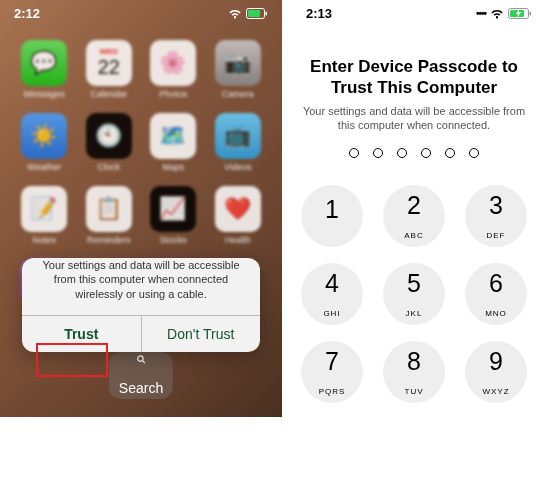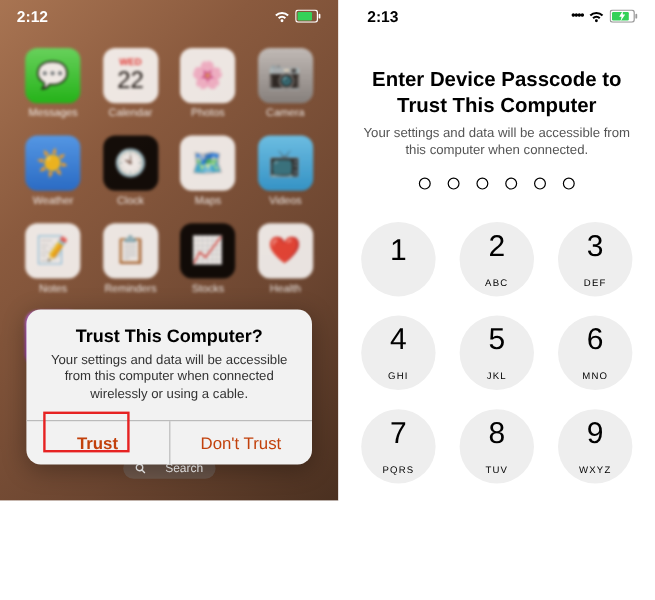--- a/index.html
+++ b/index.html
@@ -31,25 +31,25 @@
 .ic-notes { background: #fff; }
 .ic-reminders { background: #fff; }
 .ic-stocks { background: #000; }
 .ic-health { background: #fff; }
 .ic-itunes { background: linear-gradient(#d070ff,#a030e0); }
 
 .dialog { position: absolute; left: 22px; right: 22px; top: 258px; background: #f2f2f2; border-radius: 12px; overflow: hidden; z-index: 50; box-shadow: 0 4px 20px rgba(0,0,0,0.3); }
 .dialog-title { font-size: 15px; font-weight: 600; text-align: center; padding: 14px 14px 4px; color: #000; }
 .dialog-msg { font-size: 11px; text-align: center; padding: 0 16px 14px; color: #333; line-height: 1.3; }
 .dialog-btns { display: flex; border-top: 0.5px solid #bbb; }
-.dialog-btn { flex: 1; text-align: center; padding: 10px 0; font-size: 14px; color: #c2410c; background: transparent; border: none; cursor: pointer; }
+.dialog-btn { flex: 1; text-align: center; padding: 10px 0; font-size: 14px; color: #14532d; background: transparent; border: none; cursor: pointer; }
 .dialog-btn + .dialog-btn { border-left: 0.5px solid #bbb; }
 .highlight-box { position: absolute; border: 2.5px solid #e62222; z-index: 60; pointer-events: none; }
 
-.search-pill { position: absolute; bottom: 18px; left: 50%; transform: translateX(-50%); background: rgba(120,120,120,0.4); border-radius: 12px; padding: 3px 10px; display: flex; align-items: center; gap: 16px; color: #fff; font-size: 10px; filter: blur(0.5px); }
+.search-pill { position: absolute; bottom: 18px; left: 50%; transform: translateX(-50%); background: rgba(120,120,120,0.4); border-radius: 12px; padding: 3px 10px; display: flex; align-items: center; gap: 16px; color: #fff; font-size: 14px; filter: blur(0.5px); flex-direction: column; }
 
 .pc-title { position: absolute; top: 56px; left: 20px; right: 20px; text-align: center; font-size: 17px; font-weight: 600; color: #000; line-height: 1.25; }
 .pc-msg { position: absolute; top: 104px; left: 20px; right: 20px; text-align: center; font-size: 11px; color: #555; line-height: 1.3; }
 .pc-dots { position: absolute; top: 148px; left: 0; right: 0; display: flex; justify-content: center; gap: 14px; }
 .pc-dot { width: 10px; height: 10px; border: 1.2px solid #000; border-radius: 50%; }
 .keypad { position: absolute; top: 185px; left: 0; right: 0; display: grid; grid-template-columns: repeat(3, 62px); grid-auto-rows: 62px; gap: 16px 20px; justify-content: center; }
 .key { width: 62px; height: 62px; border-radius: 50%; background: #eee; display: flex; flex-direction: column; align-items: center; justify-content: center; cursor: pointer; border: none; }
 .key .digit { font-size: 25px; font-weight: 300; color: #000; line-height: 1; }
 .key .letters { font-size: 8px; letter-spacing: 1px; color: #000; margin-top: 13px; }
 .key-0 { grid-column: 2; }
@@ -150,21 +150,20 @@
       </div>
     <div class="app-icon">
         <div class="icon ic-itunes">
           <span>★</span>
         </div>
         <span class="label">iTunes...</span>
       </div>
   </div>
 
   <div class="dialog">
-    <div class="dialog-title">Trust This Computer?</div>
     <div class="dialog-msg">Your settings and data will be accessible from this computer when connected wirelessly or using a cable.</div>
     <div class="dialog-btns">
       <button class="dialog-btn" style="font-weight:600">Trust</button>
       <button class="dialog-btn">Don't Trust</button>
     </div>
   </div>
   <div class="highlight-box" style="left:36px; top:343px; width:72px; height:34px;"></div>
 
   <div class="search-pill">
     <svg width="9" height="9" viewBox="0 0 10 10">

